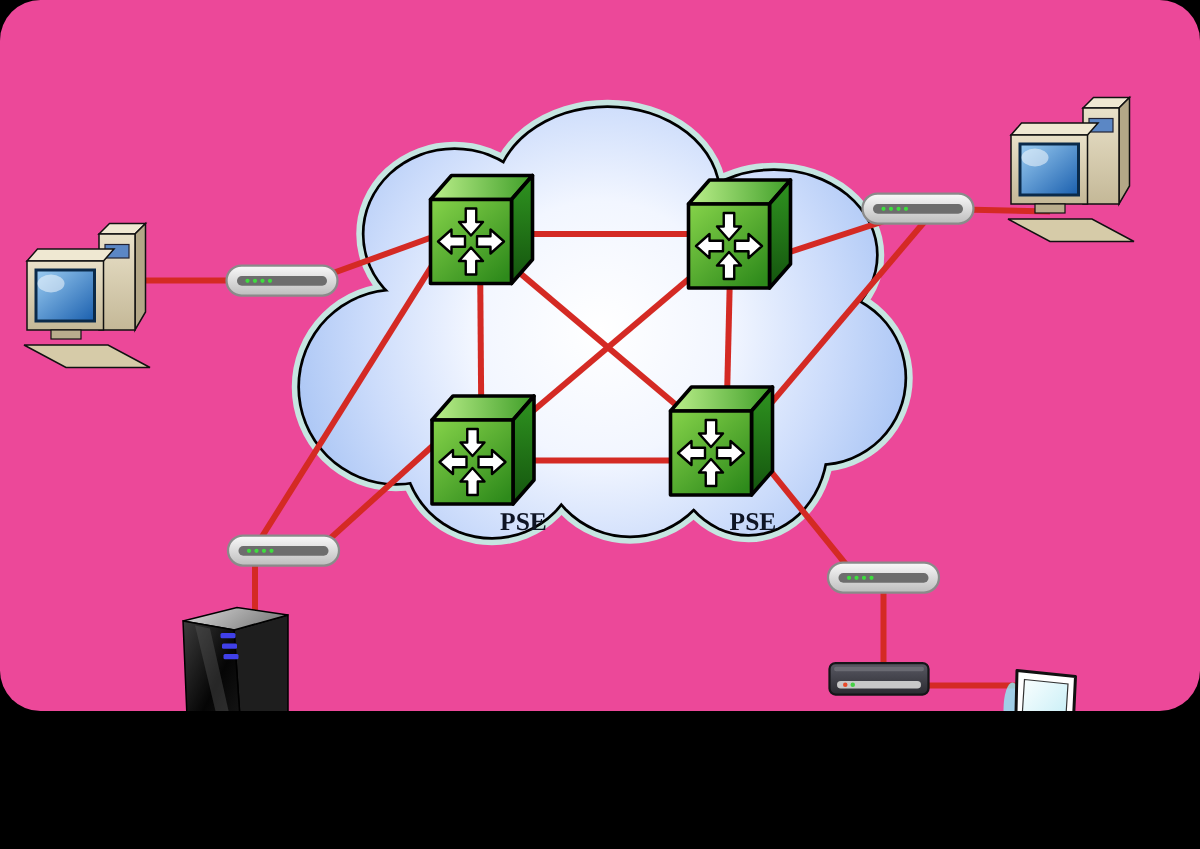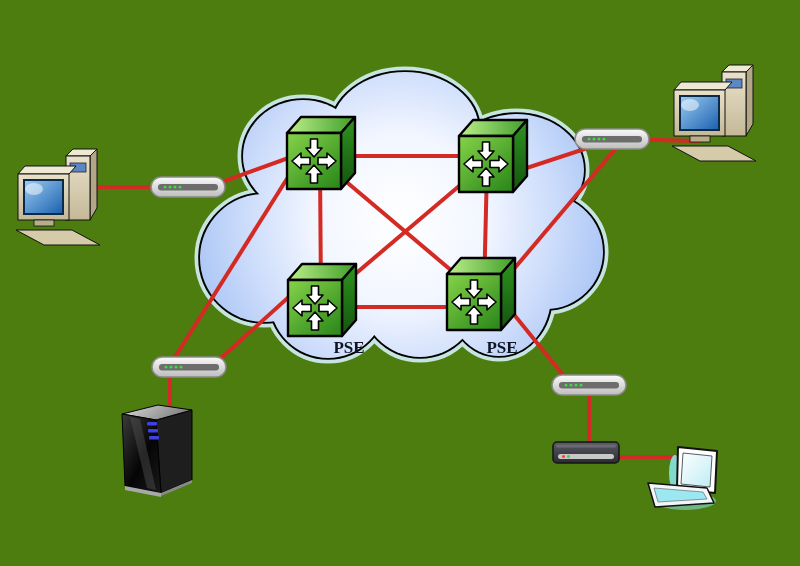--- a/index.html
+++ b/index.html
@@ -1,18 +1,19 @@
 <!DOCTYPE html>
 <html><head>
 <meta charset="utf-8">
 <style>
   html,body{margin:0;padding:0;background:#000;}
   #stage{
-    position:relative;width:800px;height:566px;background:#4d7c0f;overflow:hidden;
+    position:relative;width:800px;height:474px;background:#ec4899;overflow:hidden;
     font-family:"Liberation Sans",sans-serif;
+    border-radius:27px;
   }
   #net{position:absolute;left:0;top:0;}
   .pse-label{
     font-family:"Liberation Serif",serif;
     font-weight:bold;
     font-size:17px;
     fill:#0e1424;
   }
 </style>
 </head>

